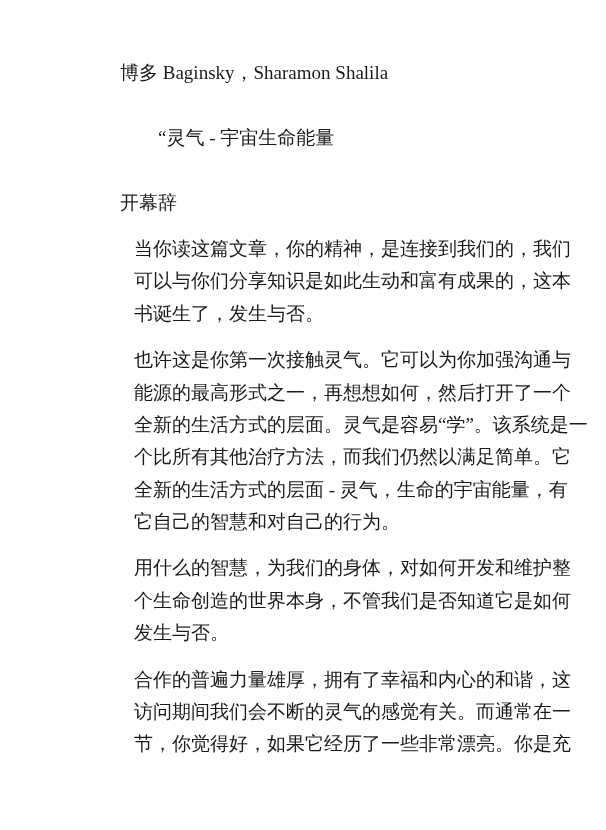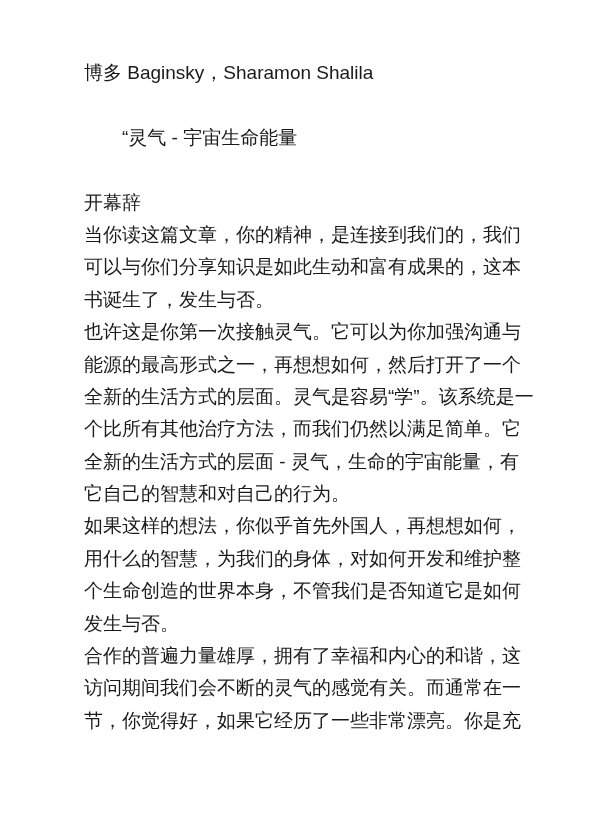--- a/index.html
+++ b/index.html
@@ -6,37 +6,37 @@
     margin: 0;
     padding: 0;
     background: #ffffff;
   }
   .page {
     position: relative;
     box-sizing: border-box;
     width: 606px;
     height: 830px;
     background: #ffffff;
-    padding: 57px 0 0 84px;
+    padding: 57px 0 0 120px;
     overflow: hidden;
     color: #1a1a1a;
-    font-family: Liberation Sans, sans-serif;
+    font-family: Liberation Serif, serif;
   }
   .line {
     height: 32.4px;
     line-height: 32.4px;
     font-size: 19px;
     white-space: pre;
     font-weight: 400;
   }
   .book-title {
     padding-left: 38px;
   }
   .paragraph {
-    margin: 0;
+    margin: 14px;
     padding: 0;
   }
 </style>
 </head>
 <body>
 
 <div class="page">
   <div class="line">博多 Baginsky，Sharamon Shalila</div>
   <div class="line"></div>
   <div class="line book-title">“灵气 - 宇宙生命能量</div>
@@ -49,21 +49,20 @@
     </div>
   <div class="paragraph">
       <div class="line">也许这是你第一次接触灵气。它可以为你加强沟通与</div>
       <div class="line">能源的最高形式之一，再想想如何，然后打开了一个</div>
       <div class="line">全新的生活方式的层面。灵气是容易“学”。该系统是一</div>
       <div class="line">个比所有其他治疗方法，而我们仍然以满足简单。它</div>
       <div class="line">全新的生活方式的层面 - 灵气，生命的宇宙能量，有</div>
       <div class="line">它自己的智慧和对自己的行为。</div>
     </div>
   <div class="paragraph">
-      <div class="line">如果这样的想法，你似乎首先外国人，再想想如何，</div>
       <div class="line">用什么的智慧，为我们的身体，对如何开发和维护整</div>
       <div class="line">个生命创造的世界本身，不管我们是否知道它是如何</div>
       <div class="line">发生与否。</div>
     </div>
   <div class="paragraph">
       <div class="line">合作的普遍力量雄厚，拥有了幸福和内心的和谐，这</div>
       <div class="line">访问期间我们会不断的灵气的感觉有关。而通常在一</div>
       <div class="line">节，你觉得好，如果它经历了一些非常漂亮。你是充</div>
     </div>
 </div>

